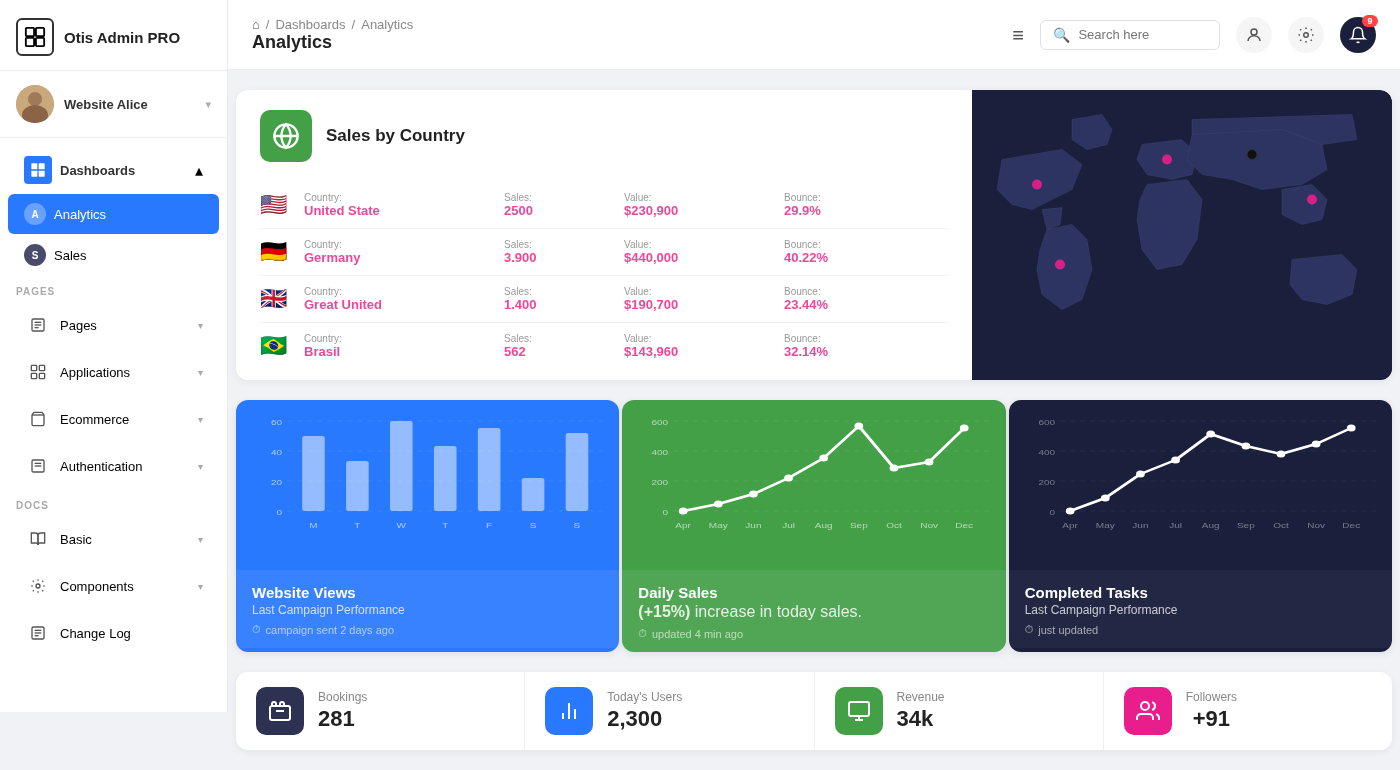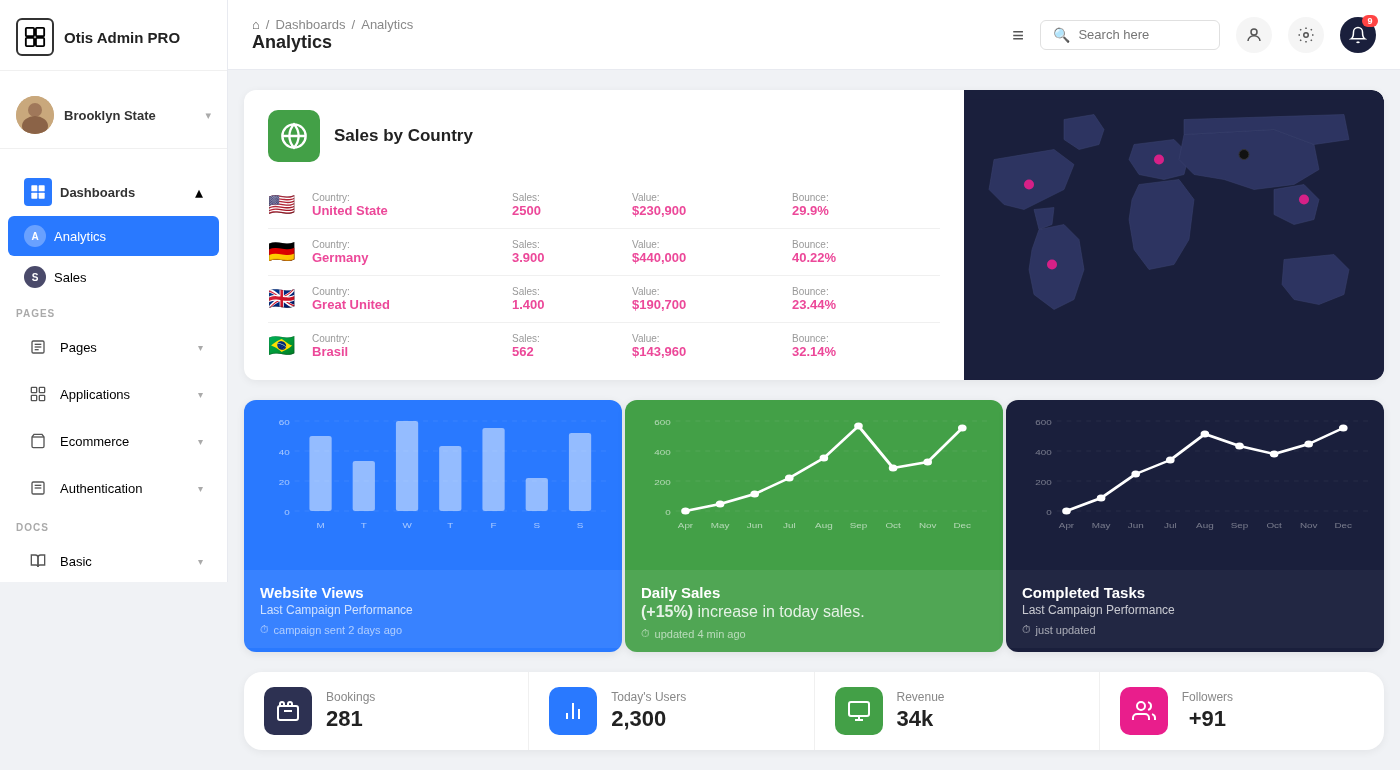--- a/index.html
+++ b/index.html
@@ -1,21 +1,21 @@
 <!DOCTYPE html>
 <html><head>
   <meta charset="utf-8">
   <style>
     * { box-sizing: border-box; margin: 0; padding: 0; }
     body { font-family: 'Segoe UI', Arial, sans-serif; background: #f0f2f5; display: flex; height: 770px; overflow: hidden; }
 
     
     #sidebar {
-      width: 228px; min-width: 228px; background: #fff; height: 582px; overflow-y: auto;
-      border-right: 1px solid #e8eaf0; display: flex; flex-direction: column; gap: 11px;
+      width: 228px; min-width: 228px; background: #fff; height: 712px; overflow-y: auto;
+      border-right: 1px solid #e8eaf0; display: flex; flex-direction: column;
     }
     .sidebar-logo {
       display: flex; align-items: center; padding: 18px 16px 14px; border-bottom: 1px solid #f0f0f0;
     }
     .logo-icon {
       width: 38px; height: 38px; border: 2px solid #333; border-radius: 6px;
       display: flex; align-items: center; justify-content: center; margin-right: 10px; flex-shrink: 0;
     }
     .logo-icon svg { width: 22px; height: 22px; }
     .logo-text { font-size: 15px; font-weight: 700; color: #222; }
@@ -81,21 +81,21 @@
     .header-icon-btn {
       width: 36px; height: 36px; border-radius: 50%; background: #f5f5f5;
       display: flex; align-items: center; justify-content: center; cursor: pointer; position: relative;
     }
     .notification-badge {
       position: absolute; top: -2px; right: -2px; background: #ff4444; color: #fff;
       font-size: 9px; font-weight: 700; border-radius: 10px; padding: 1px 4px; min-width: 16px; text-align: center;
     }
 
     
-    #content { flex: 1; overflow-y: auto; padding: 20px 16px; display: flex; flex-direction: column; gap: 20px; }
+    #content { flex: 1; overflow-y: auto; padding: 20px 8px; display: flex; flex-direction: column; gap: 20px; }
     .content-breadcrumb { display: flex; align-items: center; gap: 6px; font-size: 13px; color: #888; }
     .content-title { font-size: 20px; font-weight: 700; color: #222; }
 
     
     .sales-card {
       background: #fff; border-radius: 12px; padding: 0; overflow: hidden;
       box-shadow: 0 2px 8px rgba(0,0,0,0.06); position: relative;
     }
     .sales-card-inner { display: flex; }
     .sales-card-left { flex: 1; padding: 20px 24px; }
@@ -134,21 +134,21 @@
     .chart-bottom { background: rgba(255,255,255,0.07); padding: 14px 16px 12px; }
     .chart-card-dark .chart-bottom { background: rgba(255,255,255,0.04); }
 
     .chart-title { font-size: 15px; font-weight: 700; color: #fff; margin-bottom: 2px; }
     .chart-subtitle { font-size: 12px; color: rgba(255,255,255,0.75); }
     .chart-time { font-size: 11px; color: rgba(255,255,255,0.6); display: flex; align-items: center; gap: 5px; margin-top: 6px; }
     .clock-icon { font-size: 11px; }
 
     
     .stats-row {
-      display: flex; gap: 0; background: #fff; border-radius: 18px; overflow: hidden;
+      display: flex; gap: 0; background: #fff; border-radius: 12px; overflow: hidden;
       box-shadow: 0 2px 8px rgba(0,0,0,0.06);
     }
     .stat-card {
       flex: 1; display: flex; align-items: center; padding: 16px 20px; gap: 14px;
       border-right: 1px solid #f0f0f0;
     }
     .stat-card:last-child { border-right: none; text-align: center; }
     .stat-icon {
       width: 48px; height: 48px; border-radius: 10px;
       display: flex; align-items: center; justify-content: center; flex-shrink: 0;
@@ -186,21 +186,21 @@
   </div>
 
   <div class="sidebar-user">
     <div class="avatar">
       <svg viewBox="0 0 38 38" xmlns="http://www.w3.org/2000/svg">
         <circle cx="19" cy="19" r="19" fill="#c9a87c"></circle>
         <ellipse cx="19" cy="14" rx="7" ry="7" fill="#a0785a"></ellipse>
         <ellipse cx="19" cy="30" rx="13" ry="10" fill="#8b6347"></ellipse>
       </svg>
     </div>
-    <span class="user-name">Brooklyn State</span>
+    <span class="user-name">Website Alice</span>
     <span class="chevron-down">▾</span>
   </div>
 
   <div class="sidebar-nav">
 
     <div class="dashboards-parent">
       <div class="dashboards-icon">
         <svg width="16" height="16" viewBox="0 0 24 24" fill="white">
           <rect x="2" y="2" width="9" height="9" rx="1"></rect>
           <rect x="13" y="2" width="9" height="9" rx="1"></rect>

